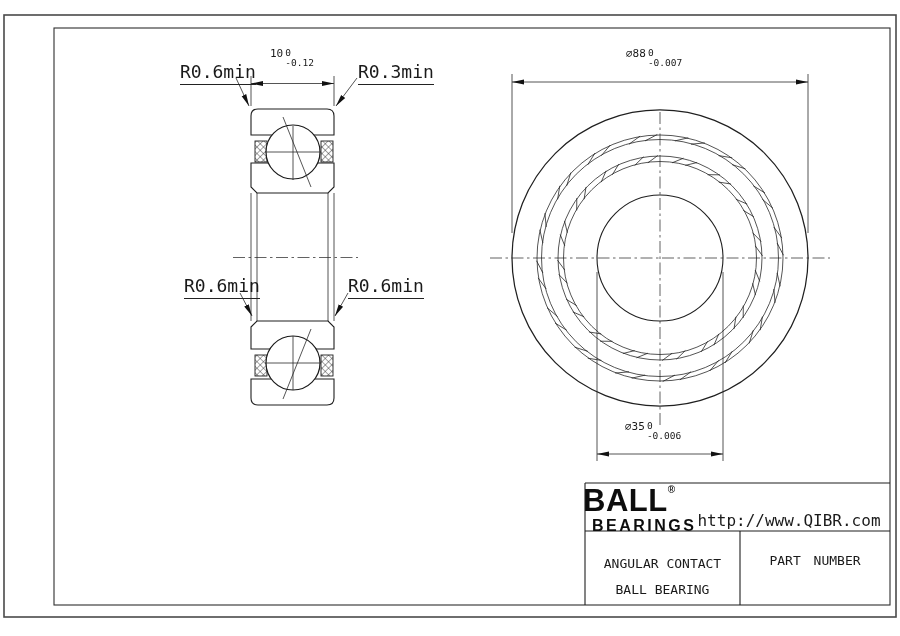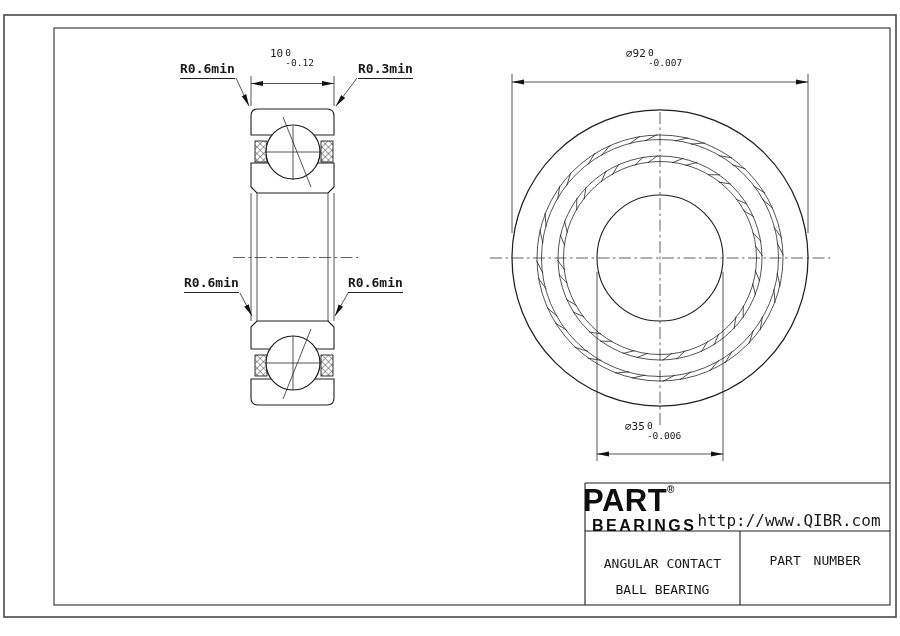--- a/index.html
+++ b/index.html
@@ -7,21 +7,21 @@
     position:relative;width:900px;height:636px;background:#fff;
     outline:1px solid #c4c4c4;overflow:hidden;
     font-family:"DejaVu Sans Mono","Liberation Mono",monospace;color:#1a1a1a;
   }
   svg{position:absolute;left:0;top:0;}
   .thin{stroke:#2a2a2a;stroke-width:.8;fill:none;}
   .med{stroke:#1f1f1f;stroke-width:1.1;fill:none;}
   .heavy{stroke:#1f1f1f;stroke-width:1.25;fill:none;}
   .cl{stroke:#3a3a3a;stroke-width:.8;stroke-dasharray:12 3.5 2.5 3.5;fill:none;}
   .ticks line{stroke:#242424;stroke-width:.8;}
-  .lbl{position:absolute;white-space:nowrap;font-size:13px;line-height:1.15;font-weight:bold;}
+  .lbl{position:absolute;white-space:nowrap;font-size:18px;line-height:1.15;}
   .lbl.ul{border-bottom:1px solid #222;padding-bottom:1px;}
   .dim{position:absolute;display:flex;align-items:stretch;white-space:nowrap;}
   .dv{font-size:11px;line-height:1.2;}
   .tol{display:flex;flex-direction:column;justify-content:space-between;
        font-size:9.5px;line-height:1.05;margin-left:2px;padding:1px 0;}
   .tb{position:absolute;white-space:nowrap;}
   .logo-word{font-family:"Liberation Sans","DejaVu Sans",sans-serif;font-weight:800;
              font-size:31px;line-height:1;letter-spacing:.5px;color:#0d0d0d;}
   .logo-reg{font-family:"Liberation Sans",sans-serif;font-size:10px;font-weight:700;}
   .logo-sub{font-family:"Liberation Sans","DejaVu Sans",sans-serif;font-weight:700;
@@ -200,37 +200,37 @@
 
   <div class="dim" style="left:270px;top:47px;">
     <span class="dv">10</span>
     <span class="tol">
       <span>0</span>
       <span>-0.12</span>
     </span>
   </div>
 
   <div class="dim" style="left:626px;top:47px;">
-    <span class="dv">∅92</span>
+    <span class="dv">∅88</span>
     <span class="tol">
       <span>0</span>
       <span>-0.007</span>
     </span>
   </div>
 
   <div class="dim" style="left:625px;top:420px;">
     <span class="dv">∅35</span>
     <span class="tol">
       <span>0</span>
       <span>-0.006</span>
     </span>
   </div>
 
   <div class="tb" style="left:583px;top:484px;">
-    <span class="logo-word">PART</span><span class="logo-reg" style="vertical-align:18px;">®</span>
+    <span class="logo-word">BALL</span><span class="logo-reg" style="vertical-align:18px;">®</span>
   </div>
   <div class="tb logo-sub" style="left:592px;top:517px;">BEARINGS</div>
 
   <div class="tb center" style="left:693px;top:511px;width:192px;font-size:16px;">http://www.QIBR.com</div>
 
   <div class="tb center" style="left:585px;top:582px;width:155px;font-size:13px;">BALL BEARING</div>
   <div class="tb center" style="left:585px;top:556px;width:155px;font-size:13px;">ANGULAR CONTACT</div>
 
   <div class="tb center" style="left:740px;top:553px;width:150px;font-size:13px;word-spacing:5px;">PART NUMBER</div>
 

